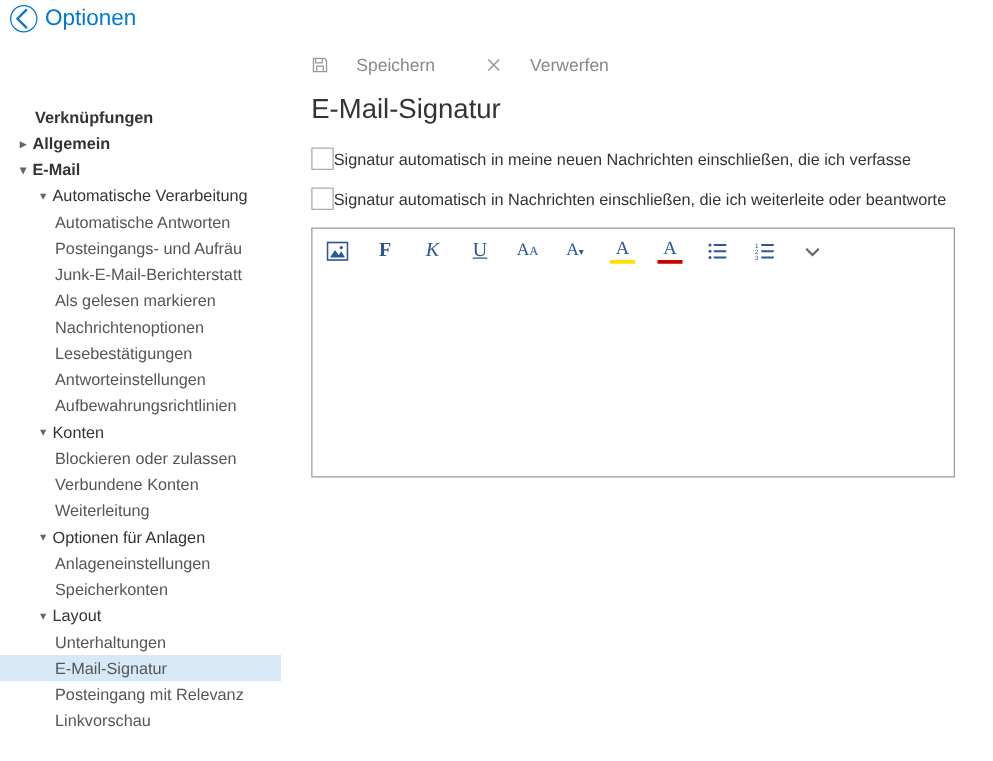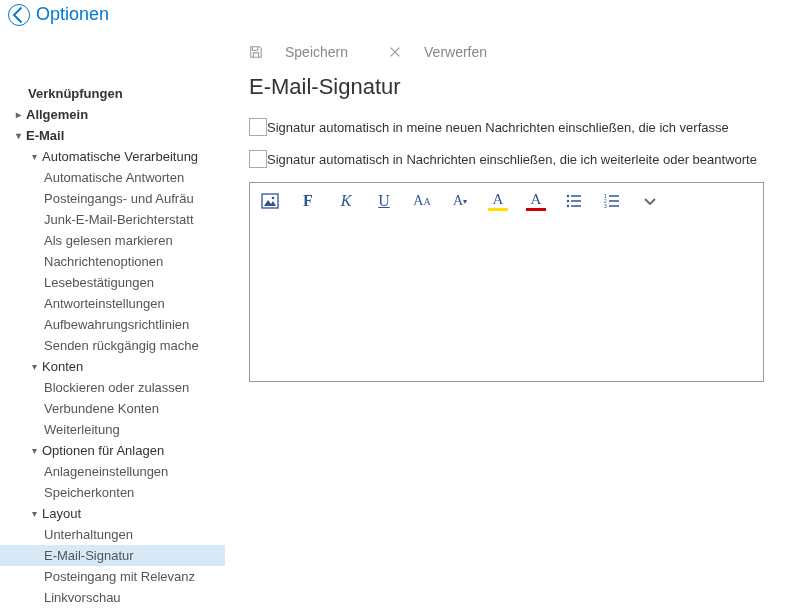--- a/index.html
+++ b/index.html
@@ -80,23 +80,20 @@
         <span>Nachrichtenoptionen</span>
       </div>
     <div class="nav-item l2">
         <span>Lesebestätigungen</span>
       </div>
     <div class="nav-item l2">
         <span>Antworteinstellungen</span>
       </div>
     <div class="nav-item l2">
         <span>Aufbewahrungsrichtlinien</span>
-      </div>
-    <div class="nav-item l2">
-        <span>Senden rückgängig mache</span>
       </div>
     <div class="nav-item l1">
         <span class="caret">▾</span>
         <span>Konten</span>
       </div>
     <div class="nav-item l2">
         <span>Blockieren oder zulassen</span>
       </div>
     <div class="nav-item l2">
         <span>Verbundene Konten</span>

